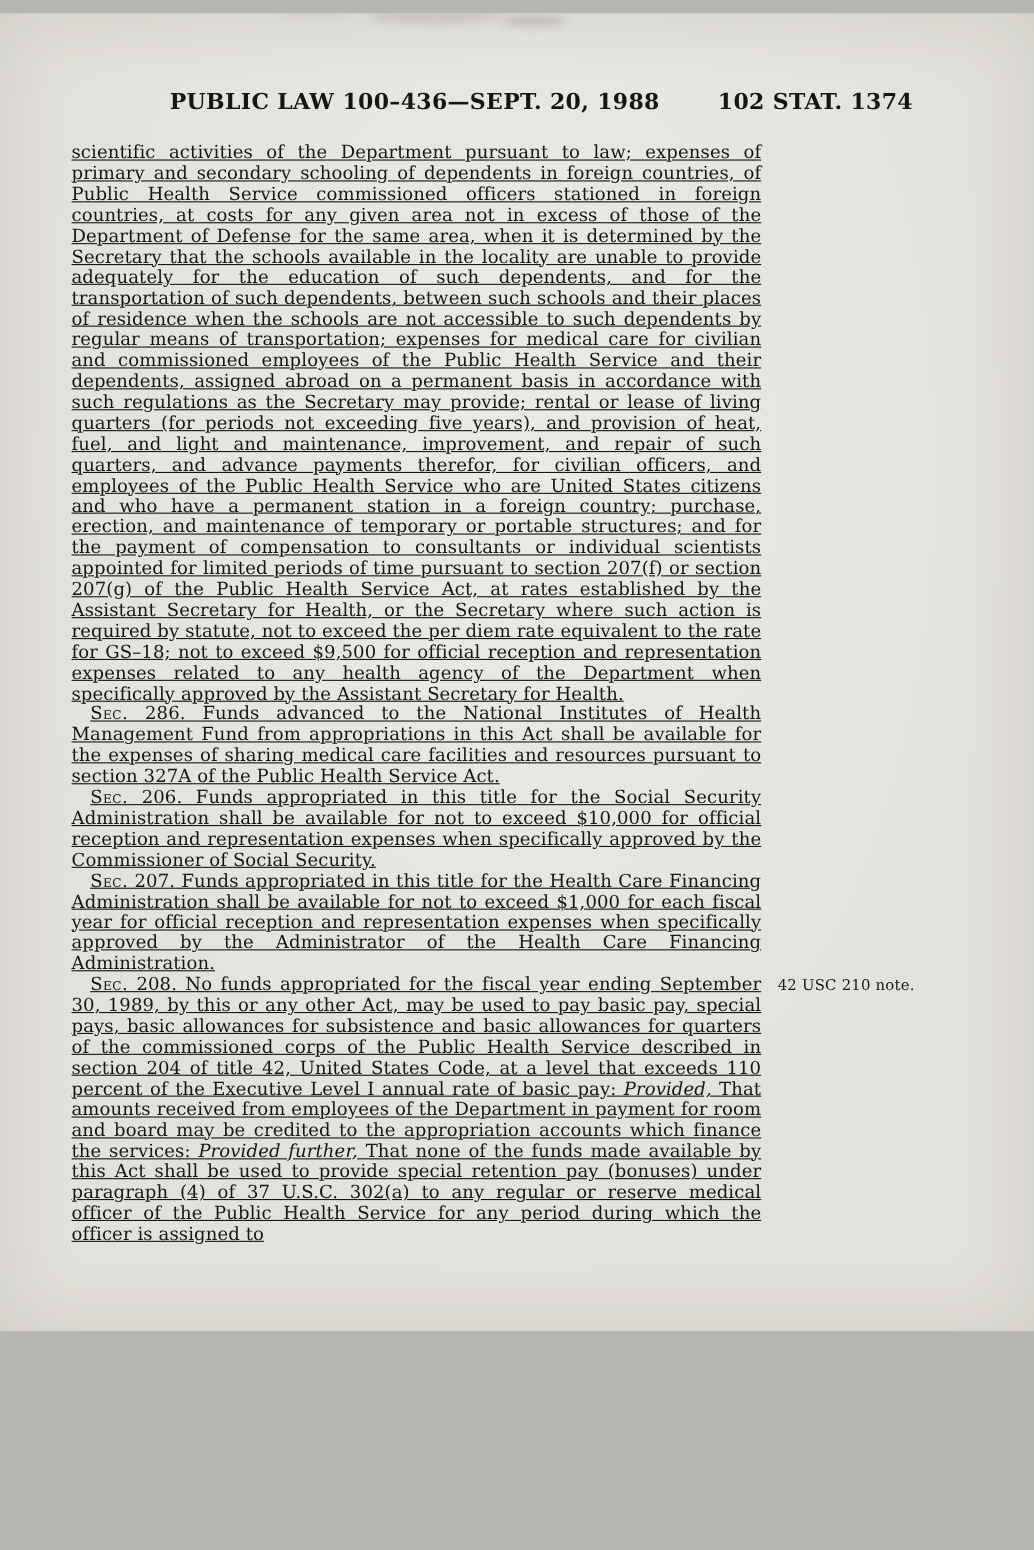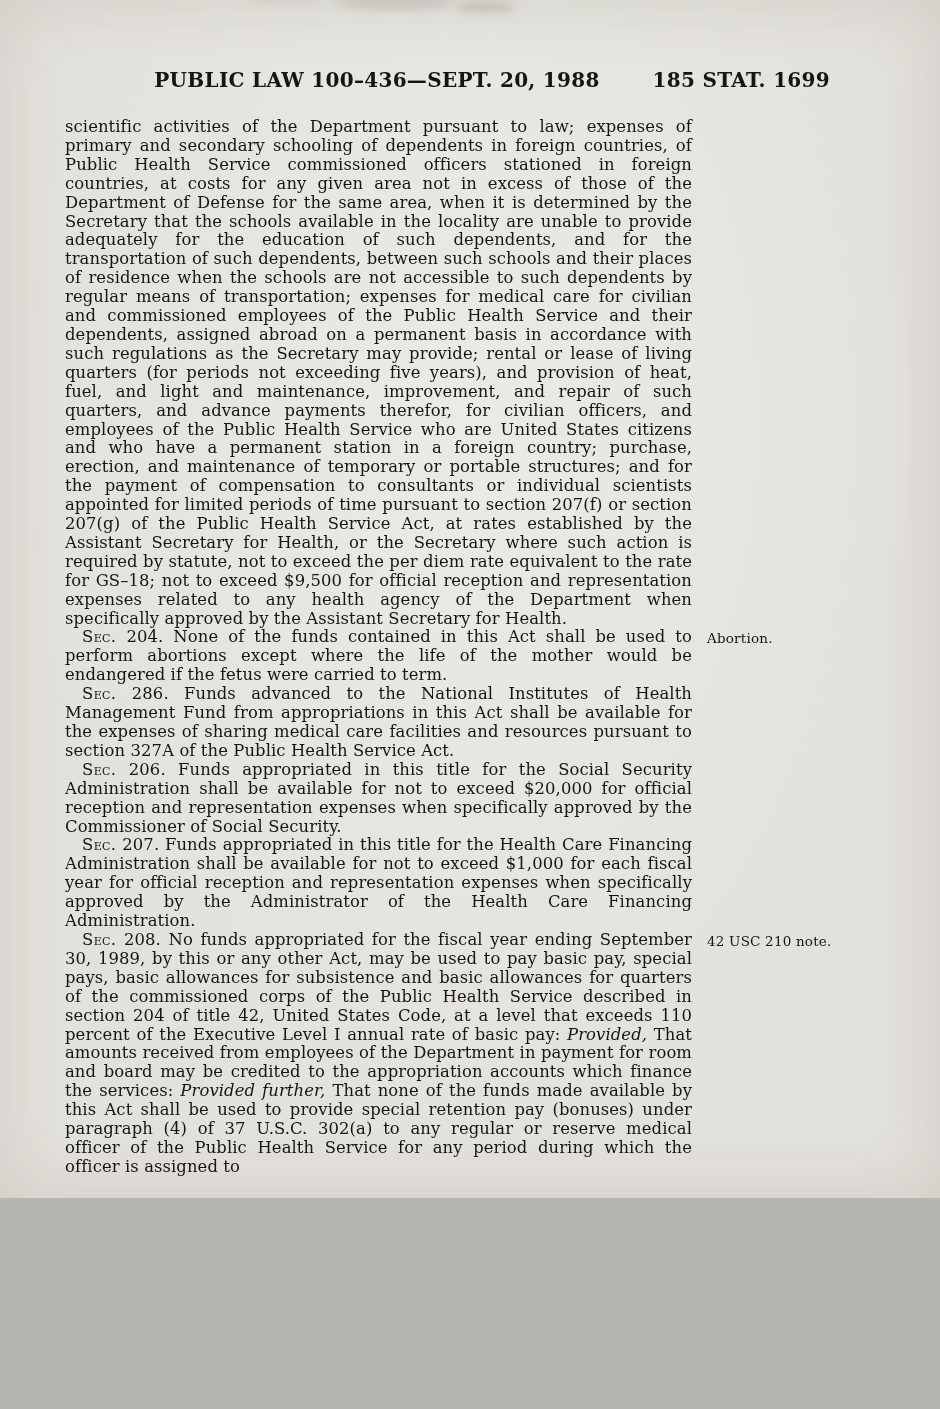--- a/index.html
+++ b/index.html
@@ -5,21 +5,21 @@
   :root{
     --paper:#e3e1db;
     --ink:#161513;
   }
   html,body{margin:0;padding:0;}
   body{background:#b7b5af;font-family:"DejaVu Serif","Liberation Serif",serif;}
   .page{
     position:relative;
     width:940px;
     height:1198px;
-    margin:0 auto;
+    margin:12px auto;
     background:
       radial-gradient(ellipse at 50% 35%, rgba(255,255,255,0.30), rgba(0,0,0,0.00) 70%),
       var(--paper);
     box-shadow: inset 0 0 70px rgba(60,55,45,0.12);
     color:var(--ink);
     overflow:hidden;
   }
   
   .scan-smudge{position:absolute;border-radius:50%;filter:blur(4px);}
   .smudge-1{left:335px;top:-6px;width:120px;height:16px;background:rgba(110,105,95,0.18);}
@@ -50,21 +50,21 @@
   .text-column{
     position:absolute;
     top:118px;
     left:65px;
     width:627px;
     font-size:16.4px;
     line-height:18.9px;
     text-align:justify;
     letter-spacing:0.1px;
   }
-  .para{margin:0;position:relative;}
+  .para{margin:0;position:relative;text-decoration:underline;}
   .para.indent{text-indent:17px;}
   .seg-smallcaps{font-variant:small-caps;letter-spacing:0.4px;}
   .seg-italic{font-style:italic;}
   .margin-note{
     position:absolute;
     left:calc(100% + 15px);
     top:2px;
     width:185px;
     font-size:13.5px;
     line-height:16px;
@@ -77,24 +77,23 @@
 </head>
 <body>
 
 <div class="page">
   <div class="scan-smudge smudge-1"></div>
   <div class="scan-smudge smudge-2"></div>
   <div class="scan-smudge smudge-3"></div>
 
   <div class="header">
     <span class="law-title">PUBLIC LAW 100–436—SEPT. 20, 1988</span>
-    <span class="stat-ref">185 STAT. 1699</span>
+    <span class="stat-ref">102 STAT. 1374</span>
   </div>
 
   <div class="text-column">
       <p class="para"><span class="seg-normal">scientific activities of the Department pursuant to law; expenses of primary and secondary schooling of dependents in foreign countries, of Public Health Service commissioned officers stationed in foreign countries, at costs for any given area not in excess of those of the Department of Defense for the same area, when it is determined by the Secretary that the schools available in the locality are unable to provide adequately for the education of such dependents, and for the transportation of such dependents, between such schools and their places of residence when the schools are not accessible to such dependents by regular means of transportation; expenses for medical care for civilian and commissioned employees of the Public Health Service and their dependents, assigned abroad on a permanent basis in accordance with such regulations as the Secretary may provide; rental or lease of living quarters (for periods not exceeding five years), and provision of heat, fuel, and light and maintenance, improvement, and repair of such quarters, and advance payments therefor, for civilian officers, and employees of the Public Health Service who are United States citizens and who have a permanent station in a foreign country; purchase, erection, and maintenance of temporary or portable structures; and for the payment of compensation to consultants or individual scientists appointed for limited periods of time pursuant to section 207(f) or section 207(g) of the Public Health Service Act, at rates established by the Assistant Secretary for Health, or the Secretary where such action is required by statute, not to exceed the per diem rate equivalent to the rate for GS–18; not to exceed $9,500 for official reception and representation expenses related to any health agency of the Department when specifically approved by the Assistant Secretary for Health.</span></p>
-      <p class="para indent"><span class="seg-smallcaps">Sec.</span><span class="seg-normal"> 204. None of the funds contained in this Act shall be used to perform abortions except where the life of the mother would be endangered if the fetus were carried to term.</span><span class="margin-note">Abortion.</span></p>
       <p class="para indent"><span class="seg-smallcaps">Sec.</span><span class="seg-normal"> 286. Funds advanced to the National Institutes of Health Management Fund from appropriations in this Act shall be available for the expenses of sharing medical care facilities and resources pursuant to section 327A of the Public Health Service Act.</span></p>
-      <p class="para indent"><span class="seg-smallcaps">Sec.</span><span class="seg-normal"> 206. Funds appropriated in this title for the Social Security Administration shall be available for not to exceed $20,000 for official reception and representation expenses when specifically approved by the Commissioner of Social Security.</span></p>
+      <p class="para indent"><span class="seg-smallcaps">Sec.</span><span class="seg-normal"> 206. Funds appropriated in this title for the Social Security Administration shall be available for not to exceed $10,000 for official reception and representation expenses when specifically approved by the Commissioner of Social Security.</span></p>
       <p class="para indent"><span class="seg-smallcaps">Sec.</span><span class="seg-normal"> 207. Funds appropriated in this title for the Health Care Financing Administration shall be available for not to exceed $1,000 for each fiscal year for official reception and representation expenses when specifically approved by the Administrator of the Health Care Financing Administration.</span></p>
       <p class="para indent"><span class="seg-smallcaps">Sec.</span><span class="seg-normal"> 208. No funds appropriated for the fiscal year ending September 30, 1989, by this or any other Act, may be used to pay basic pay, special pays, basic allowances for subsistence and basic allowances for quarters of the commissioned corps of the Public Health Service described in section 204 of title 42, United States Code, at a level that exceeds 110 percent of the Executive Level I annual rate of basic pay: </span><span class="seg-italic">Provided,</span><span class="seg-normal"> That amounts received from employees of the Department in payment for room and board may be credited to the appropriation accounts which finance the services: </span><span class="seg-italic">Provided further,</span><span class="seg-normal"> That none of the funds made available by this Act shall be used to provide special retention pay (bonuses) under paragraph (4) of 37 U.S.C. 302(a) to any regular or reserve medical officer of the Public Health Service for any period during which the officer is assigned to</span><span class="margin-note">42 USC 210 note.</span></p>
     </div>
 </div>
 
 </body></html>

